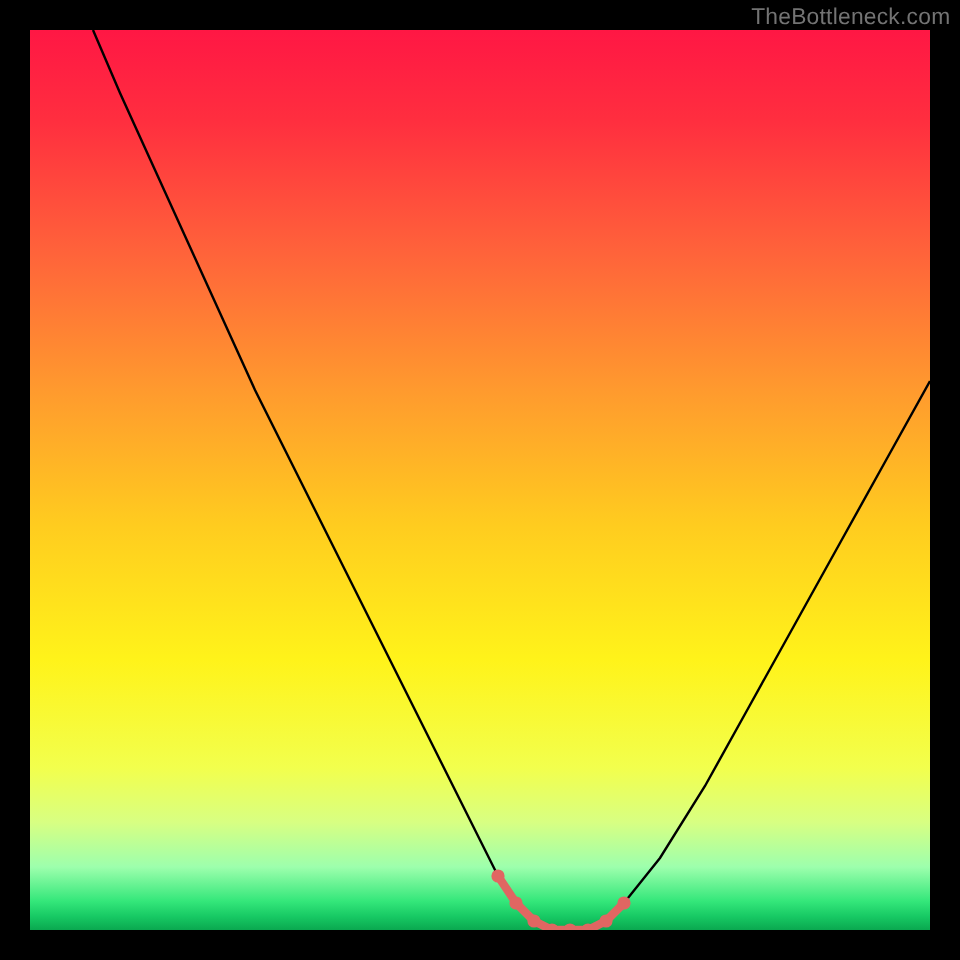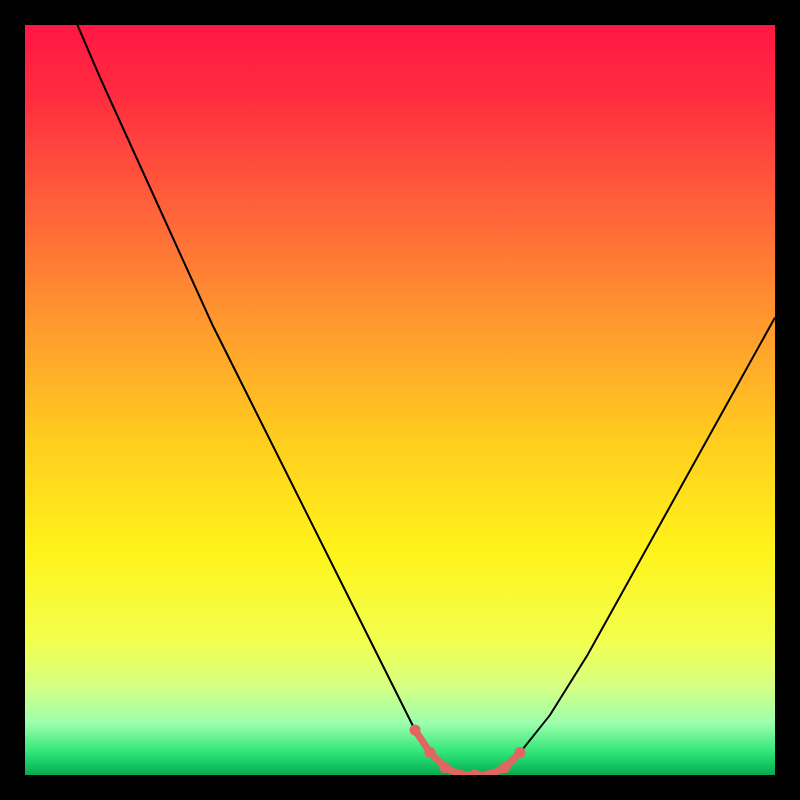--- a/index.html
+++ b/index.html
@@ -33,20 +33,21 @@
     top: 25px;
     width: 750px;
     height: 750px;
     display: block;
   }
 </style>
 </head>
 <body>
 
 <div class="wrap">
+  <div class="watermark">TheBottleneck.com</div>
 
   <svg class="plot" viewBox="0 0 750 750" preserveAspectRatio="none">
     <defs>
       <linearGradient id="bg-grad" x1="0" y1="0" x2="0" y2="1">
           <stop offset="0%" stop-color="#ff1744"></stop>
           <stop offset="10%" stop-color="#ff2e3f"></stop>
           <stop offset="25%" stop-color="#ff643a"></stop>
           <stop offset="40%" stop-color="#ff9a2e"></stop>
           <stop offset="55.00000000000001%" stop-color="#ffcc1f"></stop>
           <stop offset="70%" stop-color="#fff31a"></stop>

